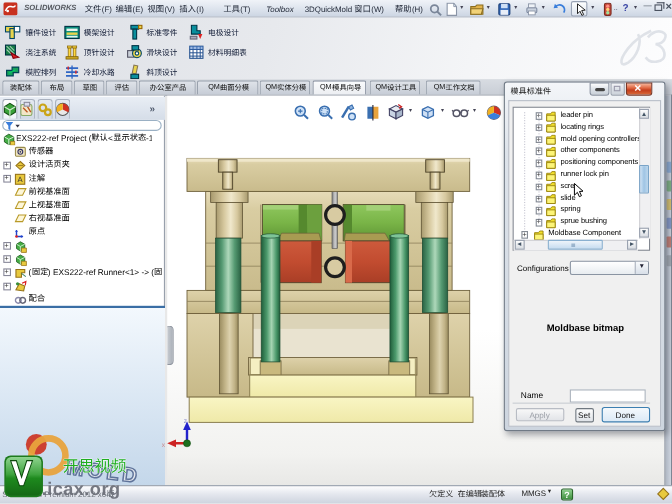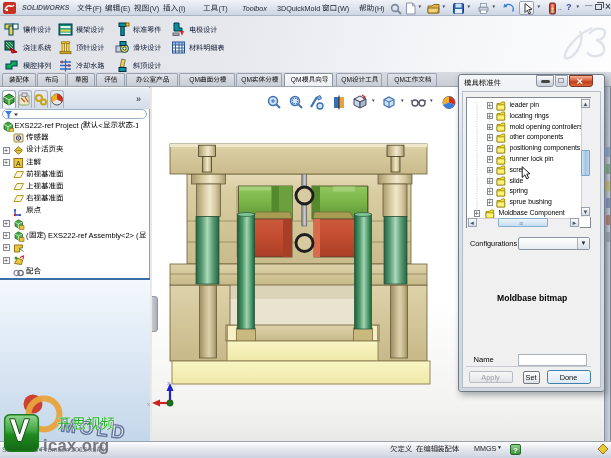--- a/index.html
+++ b/index.html
@@ -522,31 +522,31 @@
       <path d="M2 4 l3.5-2.2 4 2.2 v4 l-4 2.2 -3.5-2.2z" fill="#44ad44" stroke="#1d571d" stroke-width=".7"></path>
       <path d="M2 4 l3.5 2 4-2 M5.5 6 v4.3" stroke="#d6f0d6" stroke-width=".8" fill="none"></path>
       <path d="M6.5 7.5h4.5v4h-4.5z" fill="#e8c93e" stroke="#96731a" stroke-width=".7"></path>
     </svg>
     <div style="position:absolute;left:2.5px;top:232.2px;width:7px;height:7px;border:1px solid #889;background:#fff;font-size:7px;line-height:6px;text-align:center;color:#333">+</div>
     <svg style="position:absolute;left:13.0px;top:229.99999999999997px" width="12" height="12" viewBox="0 0 12 12">
       <path d="M2 4 l3.5-2.2 4 2.2 v4 l-4 2.2 -3.5-2.2z" fill="#44ad44" stroke="#1d571d" stroke-width=".7"></path>
       <path d="M2 4 l3.5 2 4-2 M5.5 6 v4.3" stroke="#d6f0d6" stroke-width=".8" fill="none"></path>
       <path d="M6.5 7.5h4.5v4h-4.5z" fill="#e8c93e" stroke="#96731a" stroke-width=".7"></path>
     </svg>
-    <div style="position:absolute;left:26.0px;top:230.59999999999997px;width:122.0px;height:11px;overflow:hidden;white-space:nowrap;font-size:7.5px;line-height:10px;color:#000"><span style="vertical-align:top">(</span><svg style="vertical-align:top;margin-top:0.2px" width="15.0" height="7.5" viewBox="0 0 2000 1000" fill="#000">
-        <use href="#g56fa" x="0"></use>
-        <use href="#g5b9a" x="1000"></use>
-      </svg><span style="vertical-align:top">) EXS222-ref Assembly&lt;2&gt; (</span><svg style="vertical-align:top;margin-top:0.2px" width="7.5" height="7.5" viewBox="0 0 1000 1000" fill="#000">
-        <use href="#g663e" x="0"></use>
-      </svg></div>
     <div style="position:absolute;left:2.5px;top:244.4px;width:7px;height:7px;border:1px solid #889;background:#fff;font-size:7px;line-height:6px;text-align:center;color:#333">+</div>
     <svg style="position:absolute;left:13.0px;top:242.2px" width="12" height="12" viewBox="0 0 12 12">
       <path d="M1.5 3 h8 v3 h-3 v4 h-5z" fill="#e8c93e" stroke="#96731a"></path>
       <path d="M6.5 6.5 l4 3" stroke="#486" stroke-width="1"></path>
     </svg>
+    <div style="position:absolute;left:26.0px;top:242.79999999999998px;width:122.0px;height:11px;overflow:hidden;white-space:nowrap;font-size:7.5px;line-height:10px;color:#000"><span style="vertical-align:top">(</span><svg style="vertical-align:top;margin-top:0.2px" width="15.0" height="7.5" viewBox="0 0 2000 1000" fill="#000">
+        <use href="#g56fa" x="0"></use>
+        <use href="#g5b9a" x="1000"></use>
+      </svg><span style="vertical-align:top">) EXS222-ref Runner&lt;1&gt; -&gt; (</span><svg style="vertical-align:top;margin-top:0.2px" width="7.5" height="7.5" viewBox="0 0 1000 1000" fill="#000">
+        <use href="#g56fa" x="0"></use>
+      </svg></div>
     <div style="position:absolute;left:2.5px;top:256.59999999999997px;width:7px;height:7px;border:1px solid #889;background:#fff;font-size:7px;line-height:6px;text-align:center;color:#333">+</div>
     <svg style="position:absolute;left:13.0px;top:254.39999999999998px" width="12" height="12" viewBox="0 0 12 12">
       <path d="M1.5 9.5 l3-5.5 5 2 -1 4.5z" fill="#e8c93e" stroke="#96731a"></path>
       <path d="M7 3.5 l3.5-1.5 -.5 3.5" fill="none" stroke="#d22" stroke-width="1.1"></path>
       <circle cx="3" cy="4" r="1.5" fill="#3a8f3a"></circle>
     </svg>
     <svg style="position:absolute;left:13.0px;top:266.6px" width="12" height="12" viewBox="0 0 12 12">
       <circle cx="3.6" cy="6" r="2.6" fill="none" stroke="#88a" stroke-width="1.3"></circle>
       <circle cx="7.6" cy="6" r="2.6" fill="none" stroke="#667" stroke-width="1.3"></circle>
     </svg>

